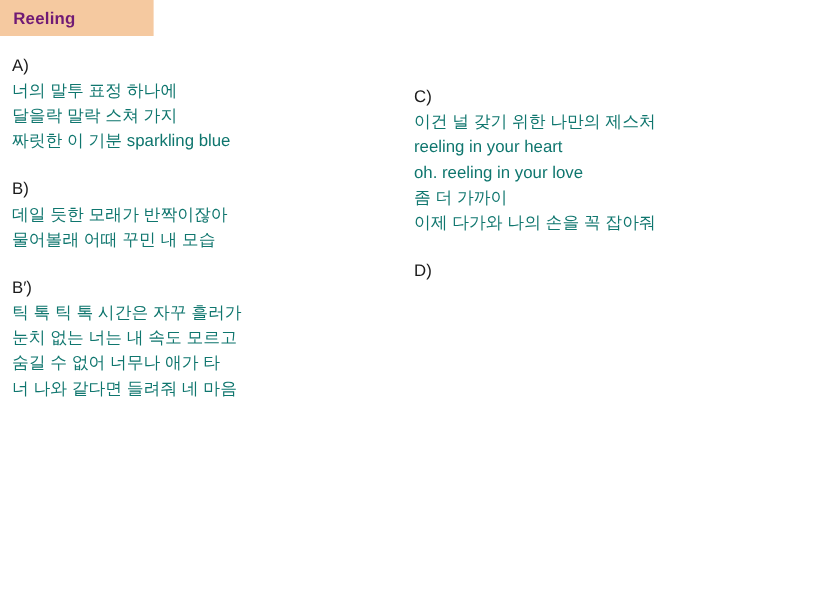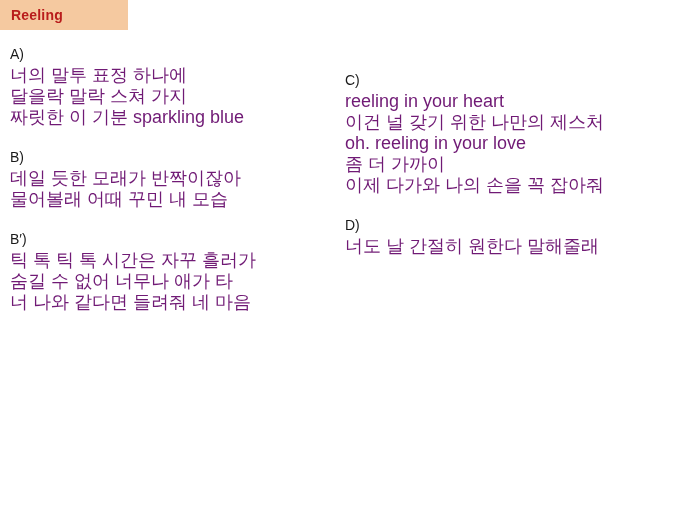--- a/index.html
+++ b/index.html
@@ -23,21 +23,21 @@
     height: 30px;
     background: #f5c9a0;
     display: flex;
     align-items: center;
     box-sizing: border-box;
     padding-left: 11px;
   }
   .title-tab .title-text {
     font-size: 14px;
     font-weight: bold;
-    color: #b91c1c;
+    color: #701a75;
     letter-spacing: 0.2px;
   }
   .columns {
     position: absolute;
     left: 0;
     top: 30px;
     width: 680px;
     height: 480px;
   }
   .col {
@@ -54,23 +54,23 @@
   }
   .block {
     margin-bottom: 16px;
   }
   .block-label {
     font-size: 14px;
     line-height: 21px;
     color: #1a1a1a;
   }
   .line {
-    font-size: 18px;
+    font-size: 14px;
     line-height: 21px;
-    color: #701a75;
+    color: #0f766e;
     white-space: pre;
   }
   
   .left-offset { padding-top: 14px; }
   .right-offset { padding-top: 40px; }
   .gap-b  { margin-top: 19px; }
   .gap-bp { margin-top: 19px; }
   .gap-d  { margin-top: 19px; }
 </style>
 </head>
@@ -93,37 +93,37 @@
 
     <div class="block gap-b">
       <div class="block-label">B)</div>
       <div class="line">데일 듯한 모래가 반짝이잖아</div>
       <div class="line">물어볼래 어때 꾸민 내 모습</div>
     </div>
 
     <div class="block gap-bp">
       <div class="block-label">B′)</div>
       <div class="line">틱 톡 틱 톡 시간은 자꾸 흘러가</div>
+      <div class="line">눈치 없는 너는 내 속도 모르고</div>
       <div class="line">숨길 수 없어 너무나 애가 타</div>
       <div class="line">너 나와 같다면 들려줘 네 마음</div>
     </div>
 
   </div>
 
   <div class="col col-right right-offset">
 
     <div class="block">
       <div class="block-label">C)</div>
+      <div class="line">이건 널 갖기 위한 나만의 제스처</div>
       <div class="line">reeling in your heart</div>
-      <div class="line">이건 널 갖기 위한 나만의 제스처</div>
       <div class="line">oh. reeling in your love</div>
       <div class="line">좀 더 가까이</div>
       <div class="line">이제 다가와 나의 손을 꼭 잡아줘</div>
     </div>
 
     <div class="block gap-d">
       <div class="block-label">D)</div>
-      <div class="line">너도 날 간절히 원한다 말해줄래</div>
     </div>
 
   </div>
 
 </div>
 
 </body></html>

